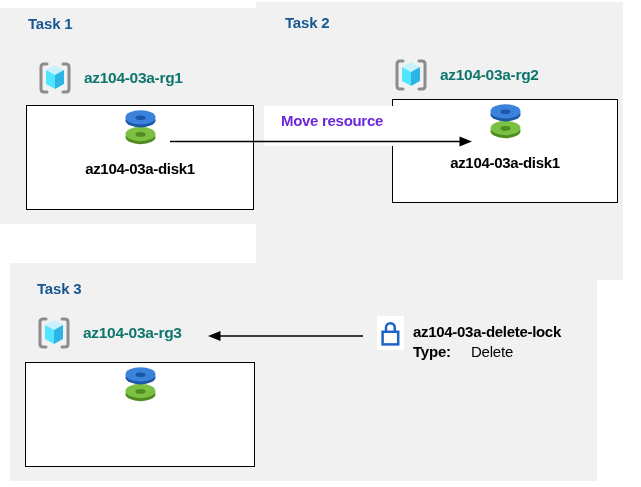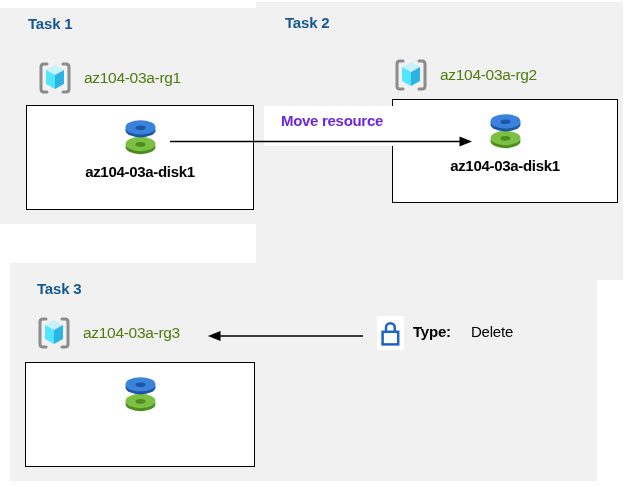--- a/index.html
+++ b/index.html
@@ -23,26 +23,26 @@
     letter-spacing:-0.2px;white-space:nowrap;
   }
   #panel-task1 .task-title{left:28px;top:7px;}
   #panel-task2 .task-title{left:29px;top:12px;}
   #panel-task3 .task-title{left:27px;top:17px;}
 
   .rg-row{position:absolute;display:flex;align-items:center;gap:10px;}
   #panel-task1 .rg-row{left:36px;top:52px;}
   #panel-task2 .rg-row{left:136px;top:55px;}
   #panel-task3 .rg-row{left:25px;top:52px;}
-  .rg-label{font-size:15.5px;font-weight:400;color:#4d7c0f;letter-spacing:-0.3px;white-space:nowrap;}
+  .rg-label{font-size:15.5px;font-weight:700;color:#0f766e;letter-spacing:-0.3px;white-space:nowrap;}
 
   .res-box{
     position:absolute;background:#ffffff;border:1.5px solid var(--box-border);
     display:flex;flex-direction:column;align-items:center;box-sizing:border-box;
-    padding-top:12px;gap:7px;
+    padding-top:2px;gap:14px;
   }
   #panel-task1 .res-box{left:26px;top:97px;width:228px;height:105px;}
   #panel-task2 .res-box{left:136px;top:97px;width:226px;height:104px;}
   #panel-task3 .res-box{left:15px;top:99px;width:230px;height:105px;}
   .disk-label{font-size:15px;font-weight:700;color:#000;letter-spacing:-0.3px;white-space:nowrap;}
 
   .move-label-bg{position:absolute;left:264px;top:106px;width:143px;height:40px;background:#ffffff;}
   .move-label{
     position:absolute;left:281px;top:112px;font-size:15px;font-weight:700;color:#6d28d9;
     letter-spacing:-0.3px;white-space:nowrap;
@@ -155,18 +155,19 @@
 
   <div class="move-label">Move resource</div>
 
   <div class="lock-box">
     <svg class="icon" width="23" height="29" viewBox="0 0 23 29">
       <path d="M7,13 V8.6 a4.4,4.4 0 0 1 8.8,0 V13" fill="none" stroke="#1b64c8" stroke-width="2.5"></path>
       <rect x="3.6" y="12.8" width="15.6" height="12.6" fill="#ffffff" stroke="#1b64c8" stroke-width="2.5"></rect>
     </svg>
   </div>
   <div class="lock-text">
+    <div class="lock-name">az104-03a-delete-lock</div>
     <div class="lock-type">
       <span class="t-label">Type:</span><span class="t-value">Delete</span>
     </div>
   </div>
 
 </div>
 
 </body></html>

